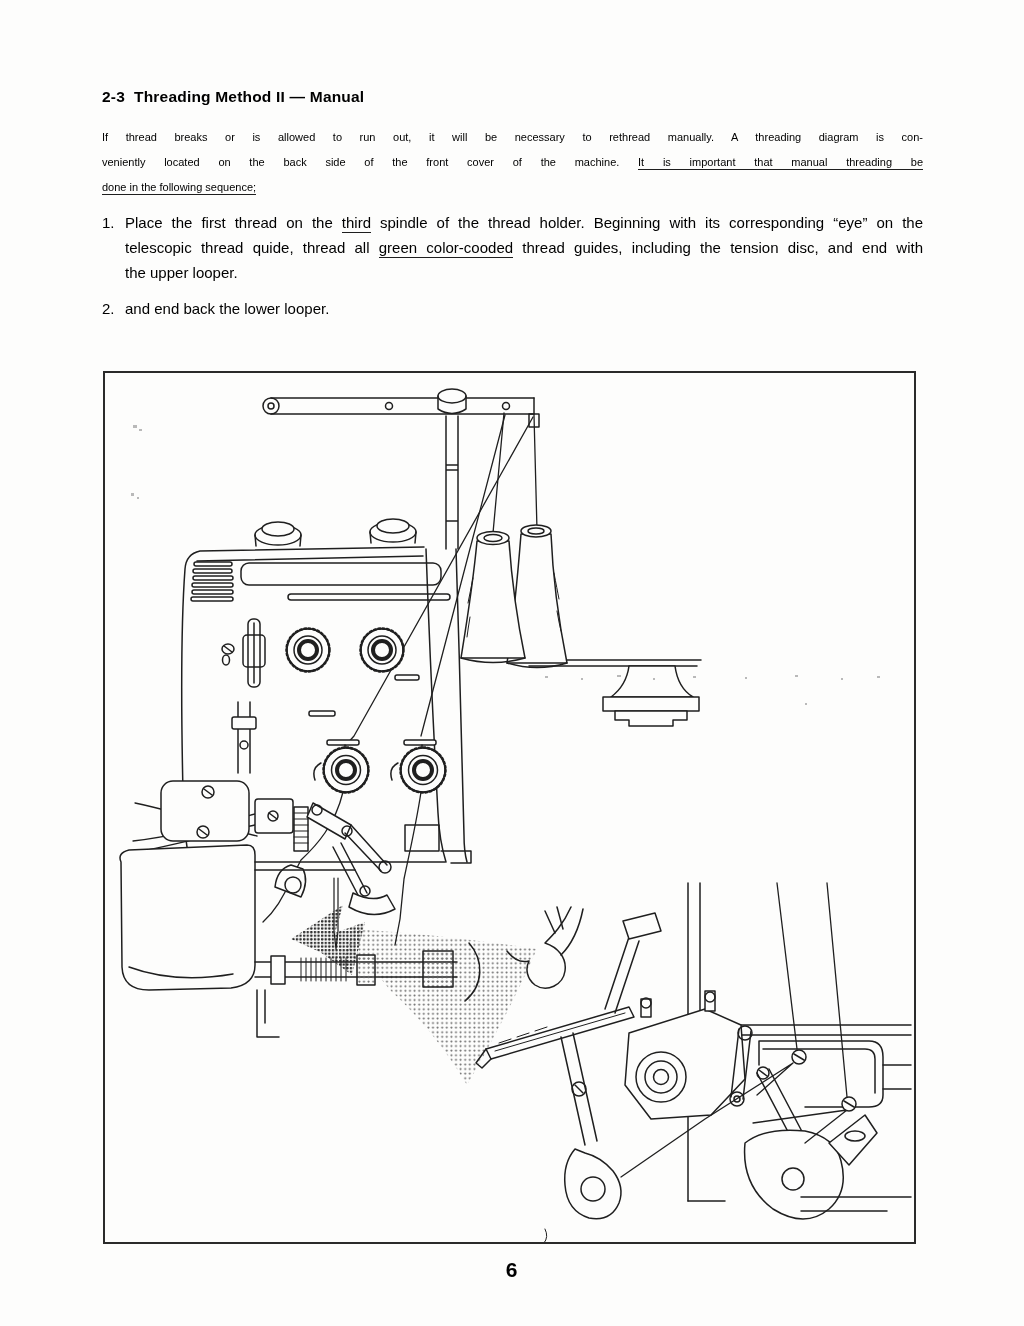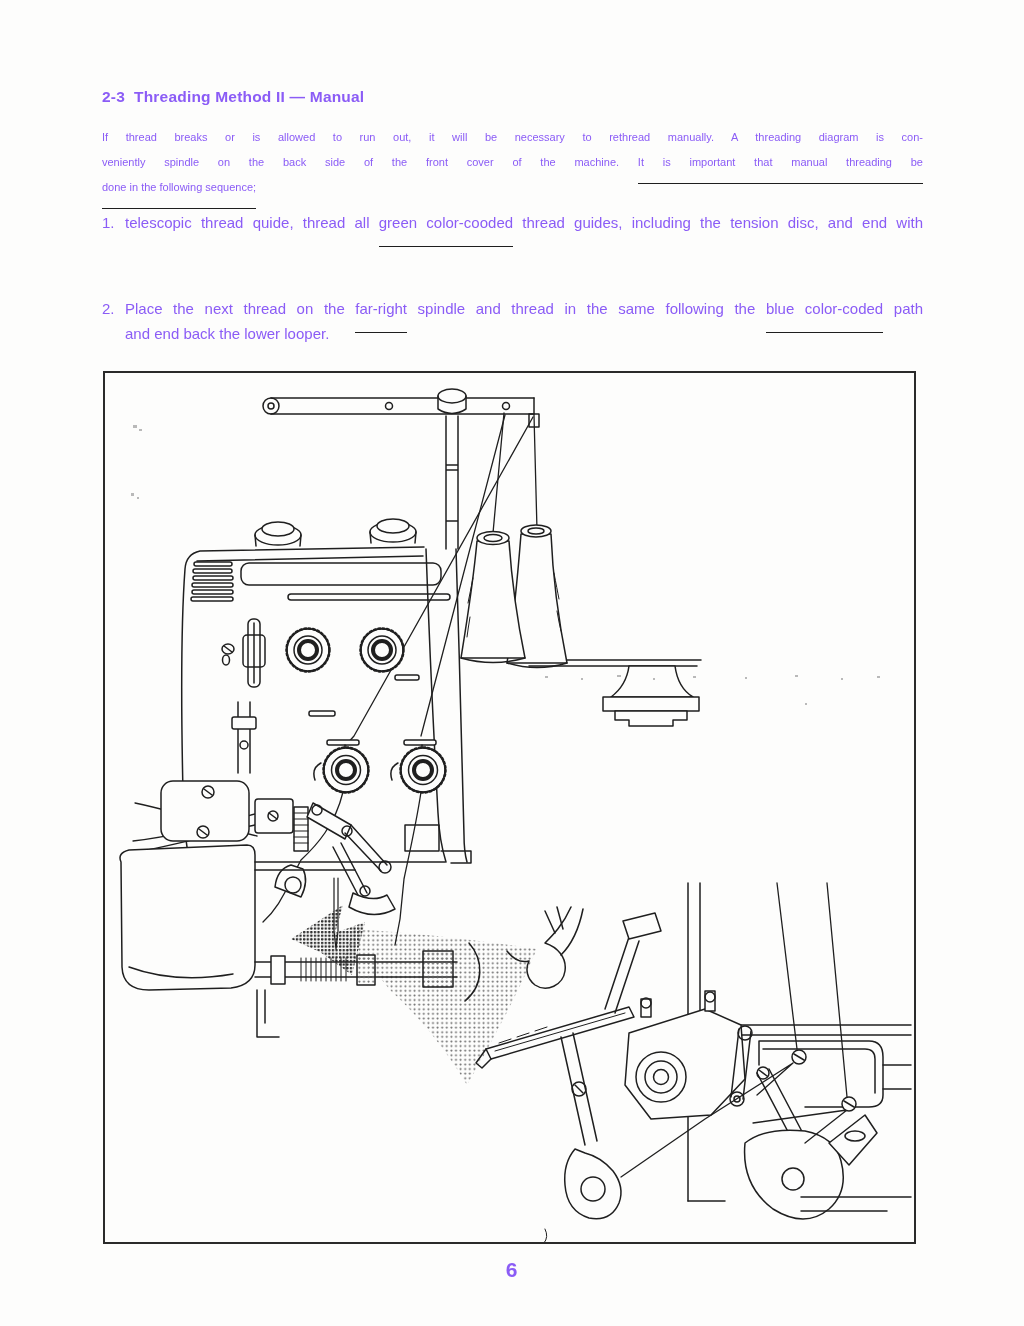--- a/index.html
+++ b/index.html
@@ -1,56 +1,57 @@
 <!DOCTYPE html>
 <html><head>
 <meta charset="utf-8">
 <style>
   html,body{margin:0;padding:0;background:#dedede;}
   .sheet{position:relative;width:1024px;height:1326px;background:#fdfdfc;
-         font-family:"Liberation Sans",sans-serif;color:#8b5cf6;overflow:hidden;}
+         font-family:"Liberation Sans",sans-serif;color:#000000;overflow:hidden;}
   .heading{position:absolute;left:102px;top:88px;margin:0;font-size:15.5px;font-weight:700;letter-spacing:.2px;}
   .para{position:absolute;left:102px;width:821px;font-size:11px;line-height:25px;}
   .jline{text-align:justify;text-align-last:justify;}
   .lline{text-align:right;text-align-last:left;}
-  .u{border-bottom:1.7px solid #1e1e1e;padding-bottom:15px;}
+  .u{border-bottom:1.7px solid #1e1e1e;padding-bottom:1px;}
   .step{position:absolute;left:102px;width:821px;display:flex;font-size:15px;line-height:25px;}
   .step .num{width:23px;flex:none;}
   .step .body{flex:1;min-width:0;}
   .frame{position:absolute;left:103px;top:371px;width:813px;height:873px;margin:0;
          border:2px solid #2a2a2a;box-sizing:border-box;background:#fdfdfc;}
   .frame svg{display:block;width:100%;height:100%;}
   .pageno{position:absolute;left:0;right:0;top:1258px;text-align:center;
           font-size:21px;font-weight:700;letter-spacing:1px;}
   svg *{vector-effect:non-scaling-stroke;}
 </style>
 </head>
 <body>
 
 <div class="sheet">
 
   <h2 class="heading">2-3&nbsp; Threading Method II — Manual</h2>
 
   <div class="para" style="top:125px;">
     <div class="jline"><span>If thread breaks or is allowed to run out, it will be necessary to rethread manually. A threading diagram is con-</span></div>
-    <div class="jline"><span>veniently spindle on the back side of the front cover of the machine. </span><span class="u">It is important that manual threading be</span></div>
+    <div class="jline"><span>veniently located on the back side of the front cover of the machine. </span><span class="u">It is important that manual threading be</span></div>
     <div class="lline"><span class="u">done in the following sequence;</span></div>
   </div>
 
   <div class="step" style="top:210px;">
     <span class="num">1.</span>
     <div class="body">
+      <div class="jline"><span>Place the first thread on the </span><span class="u">third</span><span> spindle of the thread holder. Beginning with its corresponding “eye” on the</span></div>
       <div class="jline"><span>telescopic thread quide, thread all </span><span class="u">green color-cooded</span><span> thread guides, including the tension disc, and end with</span></div>
+      <div class="lline"><span>the upper looper.</span></div>
     </div>
   </div>
 
   <div class="step" style="top:296px;">
     <span class="num">2.</span>
     <div class="body">
-      <div class="jline"><span>Place the next thread on the </span><span class="u">far-right</span><span> spindle and thread in the same following the </span><span class="u">blue color-coded</span><span> path</span></div>
       <div class="lline"><span>and end back the lower looper.</span></div>
     </div>
   </div>
 
   <figure class="frame">
     <svg viewBox="0 0 809 869" fill="none" stroke="#1f1f1f" stroke-width="1.5" stroke-linecap="round" stroke-linejoin="round">
       <defs>
         <pattern id="htL" width="4.6" height="4.6" patternUnits="userSpaceOnUse">
           <circle cx="1.4" cy="1.4" r="1.05" fill="#6e6e6e" stroke="none"></circle>
         </pattern>

